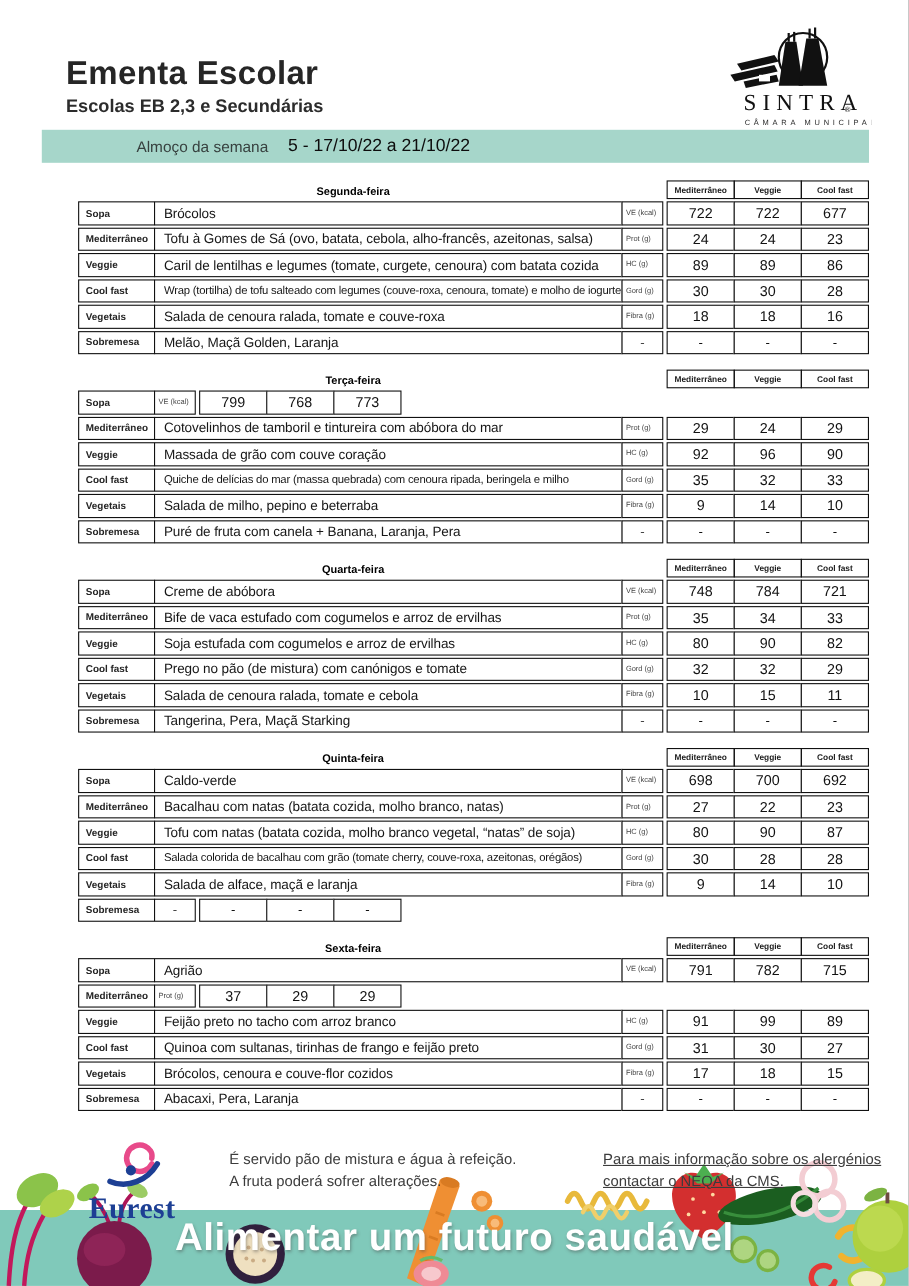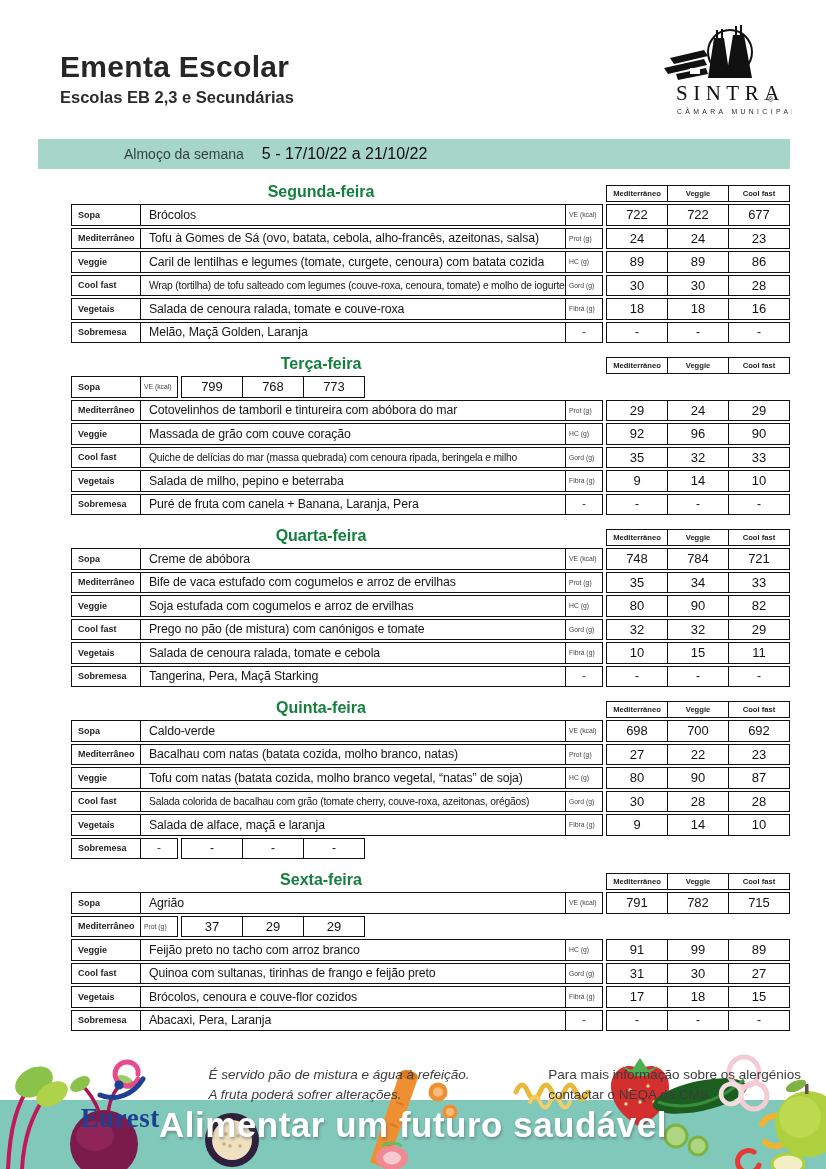--- a/index.html
+++ b/index.html
@@ -10,21 +10,21 @@
     --ink:#111;
   }
   *{box-sizing:border-box;margin:0;padding:0;}
   html,body{background:#9a9a9a;}
   body{font-family:"Liberation Sans",sans-serif;}
   .page{
     position:relative;width:826px;height:1169px;margin:0 auto;
     background:#fff;overflow:hidden;
   }
   
-  header{position:relative;height:139px;}
+  header{position:relative;height:118px;}
   .page-title{
     position:absolute;left:60px;top:50px;
     font-size:30px;font-weight:800;color:#262626;letter-spacing:.3px;
   }
   .page-subtitle{
     position:absolute;left:60px;top:88px;
     font-size:16.5px;font-weight:700;color:#2c2c2c;
   }
   .sintra-logo{position:absolute;right:34px;top:24px;width:160px;height:96px;}
   
@@ -32,21 +32,21 @@
     margin-left:38px;width:752px;height:30px;background:var(--teal);
     display:flex;align-items:center;padding-left:86px;gap:18px;
   }
   .wb-label{font-size:14px;color:#37413f;font-weight:500;}
   .wb-dates{font-size:16px;color:#0d0d0d;}
   
   .days{margin:14px 0 0 38px;width:752px;}
   .day-block{margin-bottom:12px;}
   .day-head-row{display:flex;height:19px;align-items:flex-end;}
   .day-title{
-    flex:1;text-align:center;font-size:16px;font-weight:700;color:#15803d;
+    flex:1;text-align:center;font-size:10px;font-weight:700;color:#000000;
     padding-bottom:1px;
   }
   .menu-row{display:flex;height:21.5px;margin-top:2px;padding-left:33px;}
   .cell{
     display:flex;align-items:center;border:1px solid var(--ink);
     background:#fff;margin-left:-1px;overflow:hidden;
   }
   .cell.first{margin-left:0;}
   .cat{width:70px;font-size:9px;font-weight:700;color:#242424;padding-left:6px;}
   .dish{flex:1;font-size:12.3px;color:#161616;padding-left:8px;white-space:nowrap;letter-spacing:-.1px;}
@@ -64,22 +64,22 @@
   .footer{
     position:relative;display:flex;align-items:flex-start;
     margin:26px 0 0 60px;z-index:3;
   }
   .eurest{width:130px;text-align:center;}
   .eurest-word{
     font-family:"Liberation Serif",serif;font-weight:700;
     font-size:27px;color:var(--eurest-blue);margin-top:-4px;letter-spacing:.5px;
   }
   .note{font-size:13.5px;color:#3c3c3c;line-height:1.45;margin-top:8px;}
-  .note-left{margin-left:28px;width:300px;font-style:italic;}
-  .note-right{margin-left:62px;width:300px;}
+  .note-left{margin-left:28px;width:300px;}
+  .note-right{margin-left:62px;width:300px;text-decoration:underline;}
   
   .bottom-banner-bg{
     position:absolute;left:0;bottom:0;width:826px;height:69px;
     background:var(--banner-teal);z-index:0;
   }
   .deco-svg{position:absolute;left:0;bottom:0;width:826px;height:145px;z-index:1;pointer-events:none;}
   .banner-slogan{
     position:absolute;left:0;bottom:0;width:826px;height:89px;z-index:2;
     display:flex;align-items:center;justify-content:center;
     font-size:35px;font-weight:800;color:#fff;letter-spacing:.5px;

